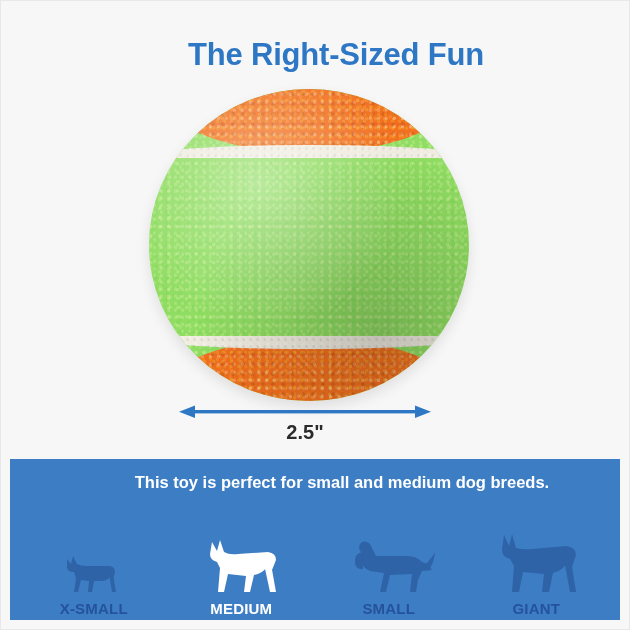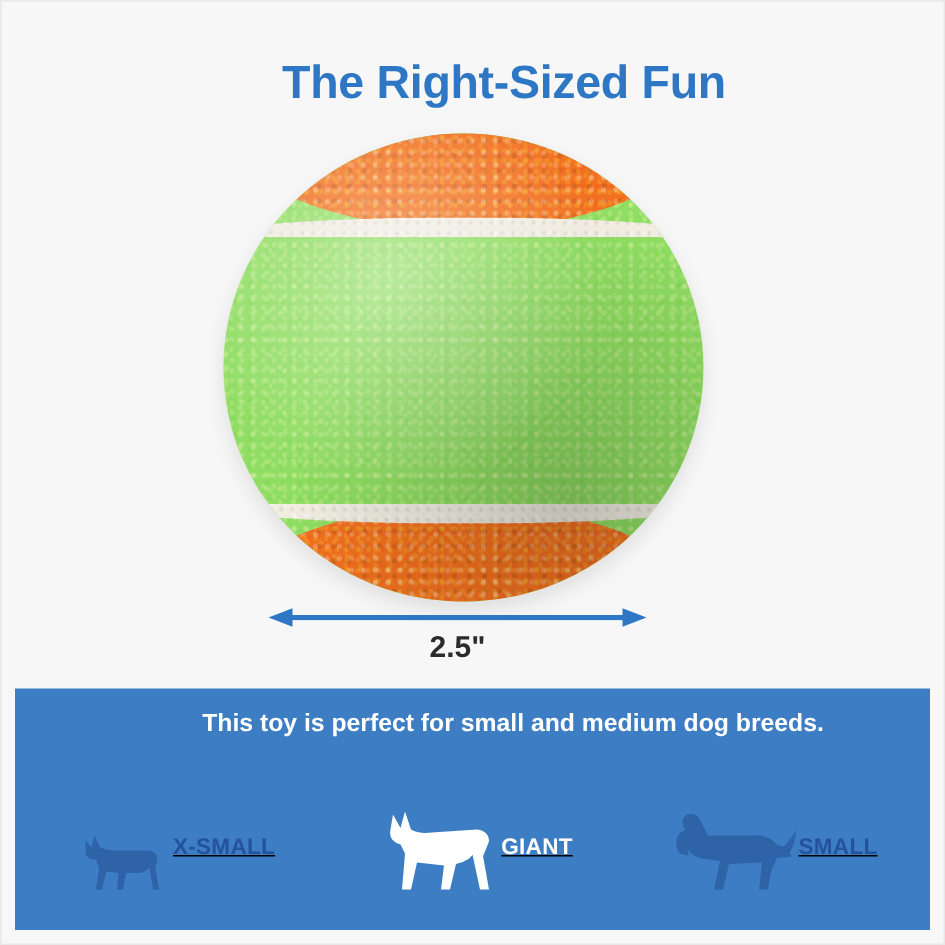--- a/index.html
+++ b/index.html
@@ -163,24 +163,24 @@
     height: 112px;
     display: flex;
     align-items: flex-end;
     justify-content: space-between;
     padding: 0 10px;
     box-sizing: border-box;
   }
   .size-item {
     flex: 1 1 0;
     display: flex;
+    flex-direction: column;
     align-items: center;
-    justify-content: center;
+    justify-content: flex-end;
     height: 100%;
-    text-decoration: underline;
   }
   .size-icon {
     display: flex;
     align-items: flex-end;
     justify-content: center;
     height: 68px;
   }
   .size-icon svg { display: block; }
   .size-label {
     margin-top: 6px;
@@ -237,31 +237,40 @@
       </div>
 
 
       <div class="size-item">
         <span class="size-icon">
           <svg width="86" height="56" viewBox="0 0 86 56" aria-hidden="true">
             <path fill="#ffffff" d="M26 14 L22 2 L19 13 L14 4 L12 16 Q12 22 19 24 L22 30 L20 54 L26 54 L30 36 L48 38 L46 54 L52 54 L56 37 Q66 35 70 27 L74 32 L78 22 Q78 15 70 14 L40 16 Q31 17 26 14 Z"></path>
             <path fill="#ffffff" d="M66 26 L72 54 L78 54 L73 26 Z"></path>
           </svg>
         </span>
-        <span class="size-label">GIANT</span>
+        <span class="size-label">MEDIUM</span>
       </div>
 
       <div class="size-item">
         <span class="size-icon">
           <svg width="94" height="56" viewBox="0 0 94 56" aria-hidden="true">
             <path fill="#2f63a8" d="M20 16 Q14 8 20 4 Q27 2 30 10 L34 18 L62 18 Q74 17 80 24 L86 26 L90 32 L80 33 L76 42 L74 54 L68 54 L70 36 L48 37 L44 54 L38 54 L42 35 L28 33 Q20 30 19 22 Z"></path>
             <path fill="#2f63a8" d="M20 14 Q12 16 13 25 Q14 32 21 31 Z"></path>
             <path fill="#2f63a8" d="M82 28 Q90 20 93 14 Q92 26 86 33 Z"></path>
           </svg>
         </span>
         <span class="size-label dim">SMALL</span>
       </div>
 
+      <div class="size-item">
+        <span class="size-icon">
+          <svg width="88" height="62" viewBox="0 0 88 62" aria-hidden="true">
+            <path fill="#2f63a8" d="M24 16 L20 2 L17 14 L12 3 L10 18 Q10 25 18 27 L22 34 L20 60 L27 60 L31 40 L52 42 L50 60 L57 60 L61 41 Q72 38 76 29 L80 35 L84 23 Q84 15 74 14 L40 17 Q30 18 24 16 Z"></path>
+            <path fill="#2f63a8" d="M72 28 L78 60 L84 60 L79 28 Z"></path>
+          </svg>
+        </span>
+        <span class="size-label dim">GIANT</span>
+      </div>
 
     </div>
   </div>
 
 </div>
 
 </body></html>

